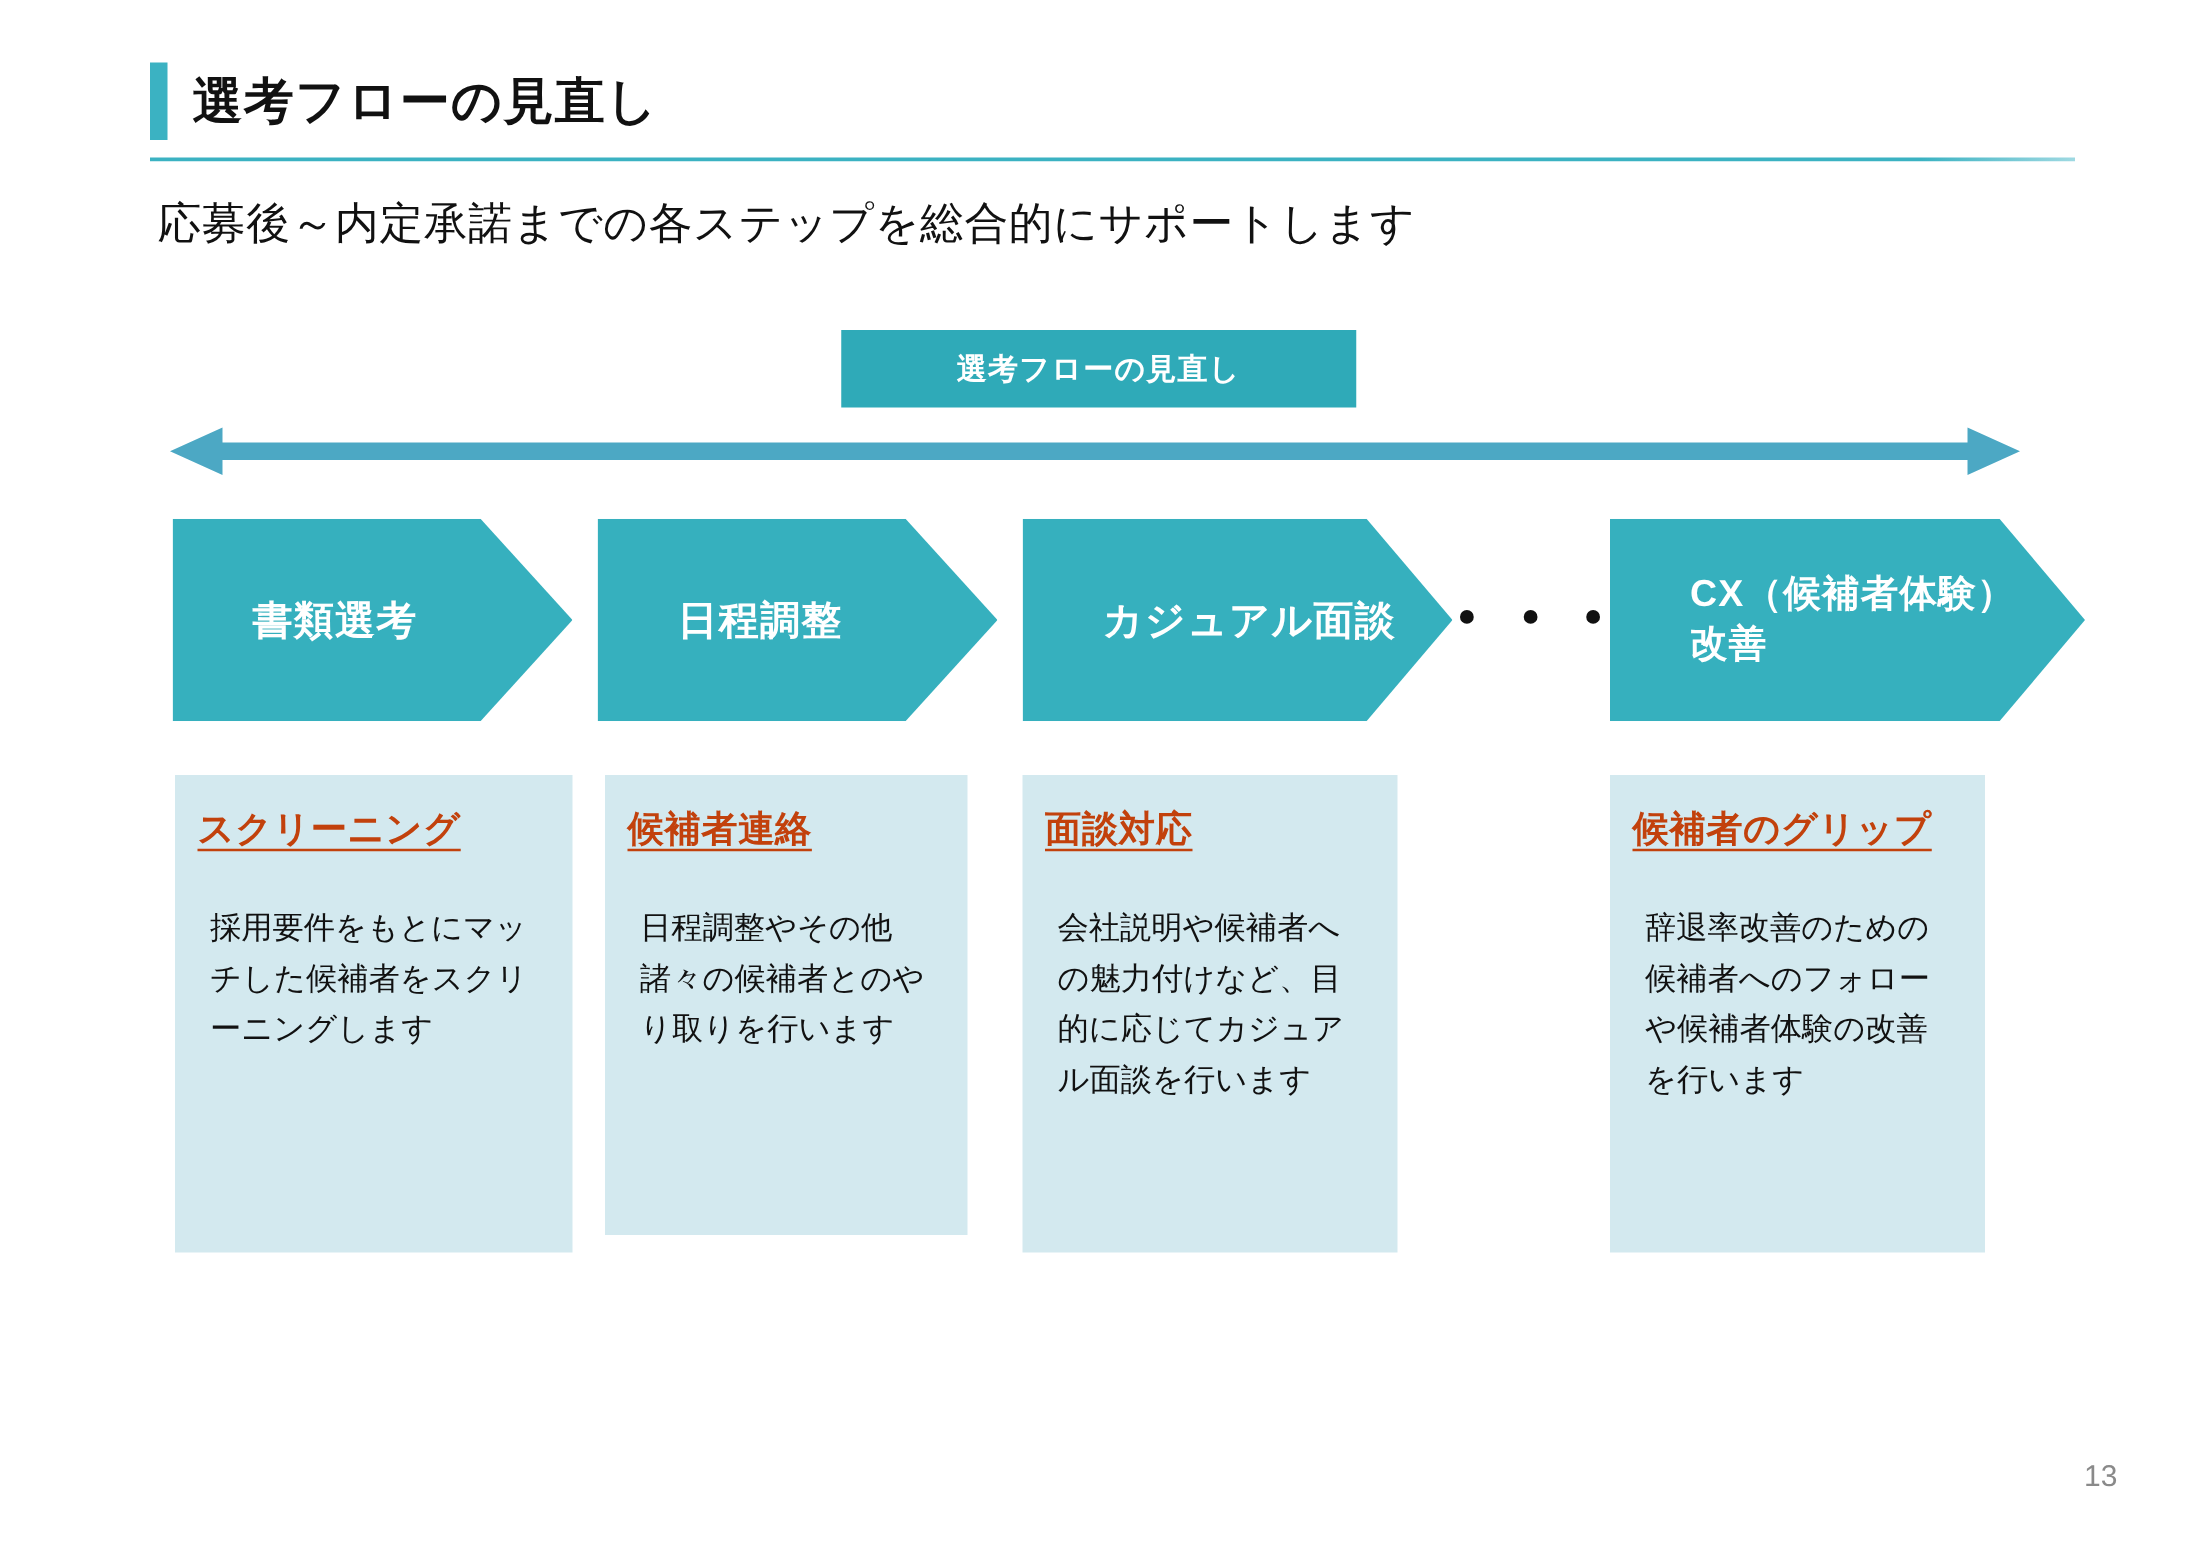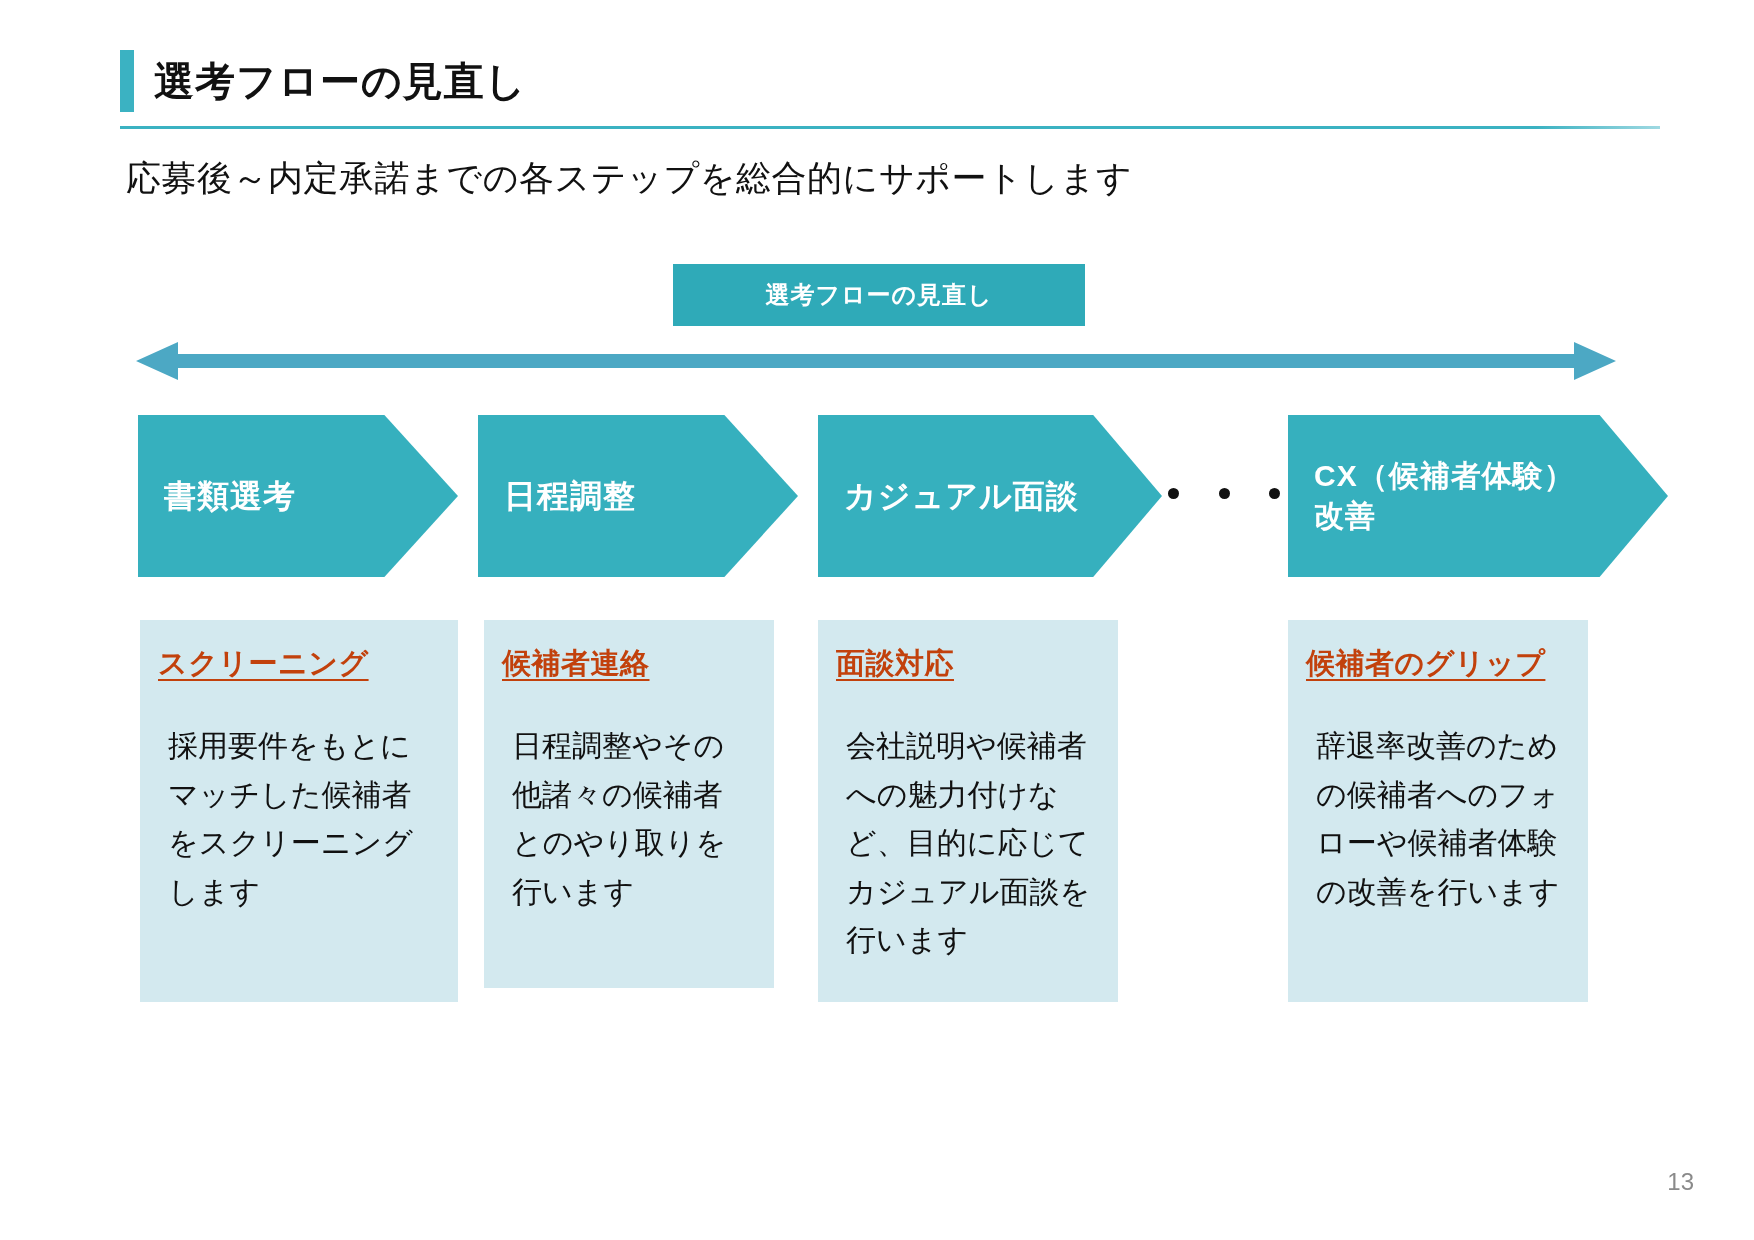--- a/index.html
+++ b/index.html
@@ -93,21 +93,21 @@
     height: 162px;
     background: #36B0BE;
     display: flex;
     align-items: center;
     color: #ffffff;
     font-size: 32px;
     font-weight: bold;
     letter-spacing: 1px;
   }
   .chevron .chev-label {
-    padding-left: 26px;
+    padding-left: 64px;
     line-height: 1.32;
     white-space: pre-line;
   }
   .chev1 { left: 138px; top: 415px; width: 320px;
     clip-path: polygon(0 0, 77% 0, 100% 50%, 77% 100%, 0 100%); }
   .chev2 { left: 478px; top: 415px; width: 320px;
     clip-path: polygon(0 0, 77% 0, 100% 50%, 77% 100%, 0 100%); }
   .chev3 { left: 818px; top: 415px; width: 344px;
     clip-path: polygon(0 0, 80% 0, 100% 50%, 80% 100%, 0 100%); }
   .chev4 { left: 1288px; top: 415px; width: 380px;
@@ -144,21 +144,21 @@
     text-align: left;
     font-size: 29px;
     font-weight: bold;
     color: #c2410c;
     text-decoration: underline;
     text-underline-offset: 6px;
     margin-bottom: 38px;
     letter-spacing: 0.5px;
   }
   .card-body {
-    font-size: 30px;
+    font-size: 25px;
     line-height: 1.62;
     color: #111111;
     padding-left: 10px;
     padding-right: 6px;
     word-break: break-all;
   }
   .card1 { left: 140px; width: 318px; height: 382px; }
   .card2 { left: 484px; width: 290px; height: 368px; }
   .card3 { left: 818px; width: 300px; height: 382px; }
   .card4 { left: 1288px; width: 300px; height: 382px; }

